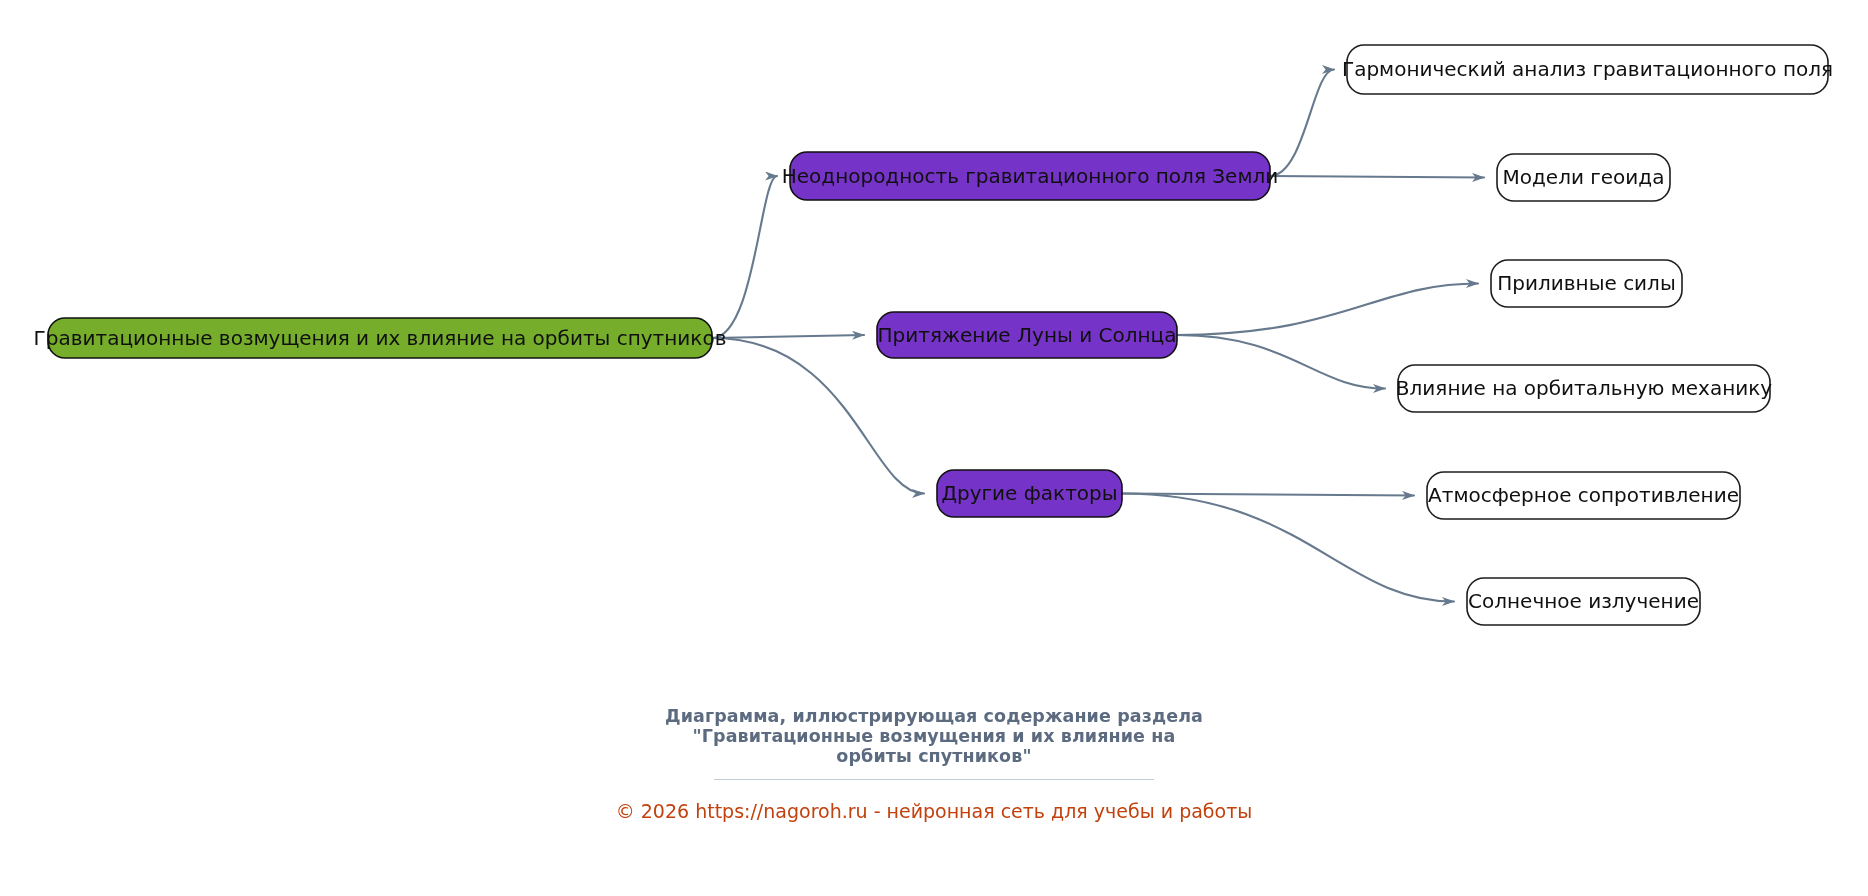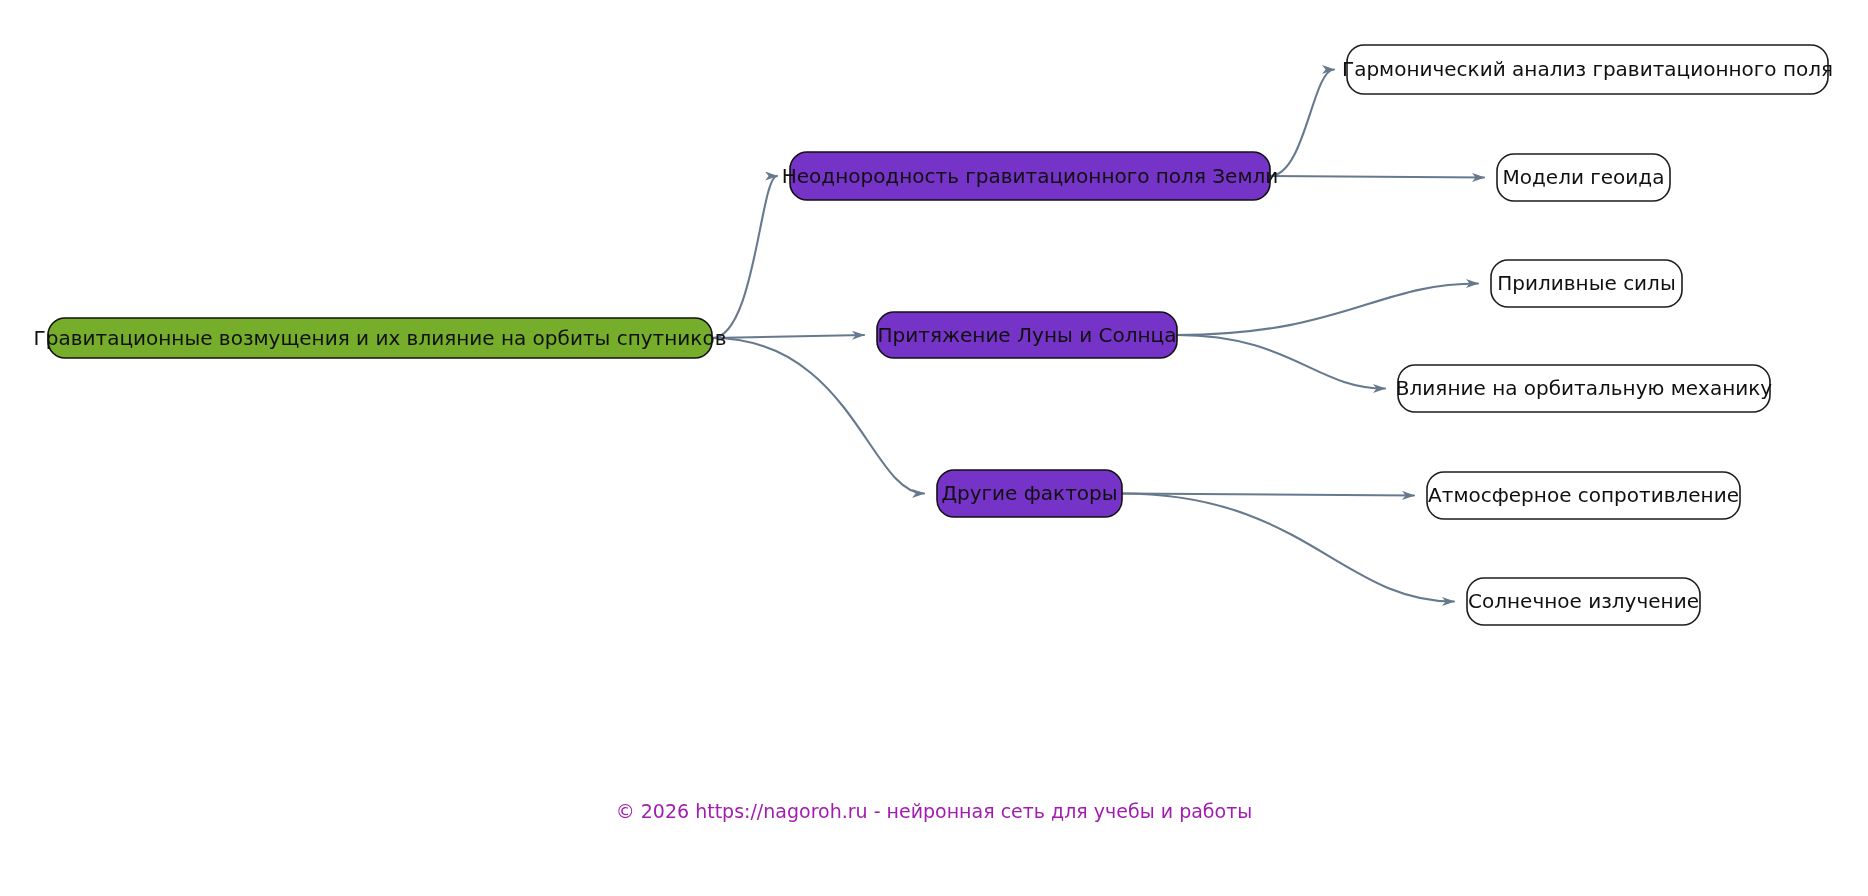--- a/index.html
+++ b/index.html
@@ -81,21 +81,21 @@
     margin: 13px auto 0 auto;
   }
   .footer-line {
     position: absolute;
     left: 0;
     top: 800px;
     width: 1868px;
     text-align: center;
     font-family: "DejaVu Sans", sans-serif;
     font-size: 19px;
-    color: #a21caf;
+    color: #c2410c;
   }
 </style>
 </head>
 <body>
 
 <div id="stage">
 
   <svg class="diagram" viewBox="0 0 1868 896">
     <defs>
       <marker id="arrowhead" markerWidth="13" markerHeight="9" refX="12" refY="4.5" orient="auto" markerUnits="userSpaceOnUse">
@@ -151,16 +151,22 @@
           <rect x="1427" y="472" width="313" height="47" rx="17" ry="17" class="node-shape node-leaf"></rect>
           <text x="1583.5" y="496.5" class="node-label" font-size="20">Атмосферное сопротивление</text>
         </g>
         <g>
           <rect x="1467" y="578" width="233" height="47" rx="17" ry="17" class="node-shape node-leaf"></rect>
           <text x="1583.5" y="602.5" class="node-label" font-size="20">Солнечное излучение</text>
         </g>
       </g>
   </svg>
 
+  <div class="caption-block">
+    <div class="caption-line">Диаграмма, иллюстрирующая содержание раздела</div>
+    <div class="caption-line">"Гравитационные возмущения и их влияние на</div>
+    <div class="caption-line">орбиты спутников"</div>
+    <div class="caption-rule"></div>
+  </div>
 
   <div class="footer-line">© 2026 https://nagoroh.ru - нейронная сеть для учебы и работы</div>
 
 </div>
 
 </body></html>

